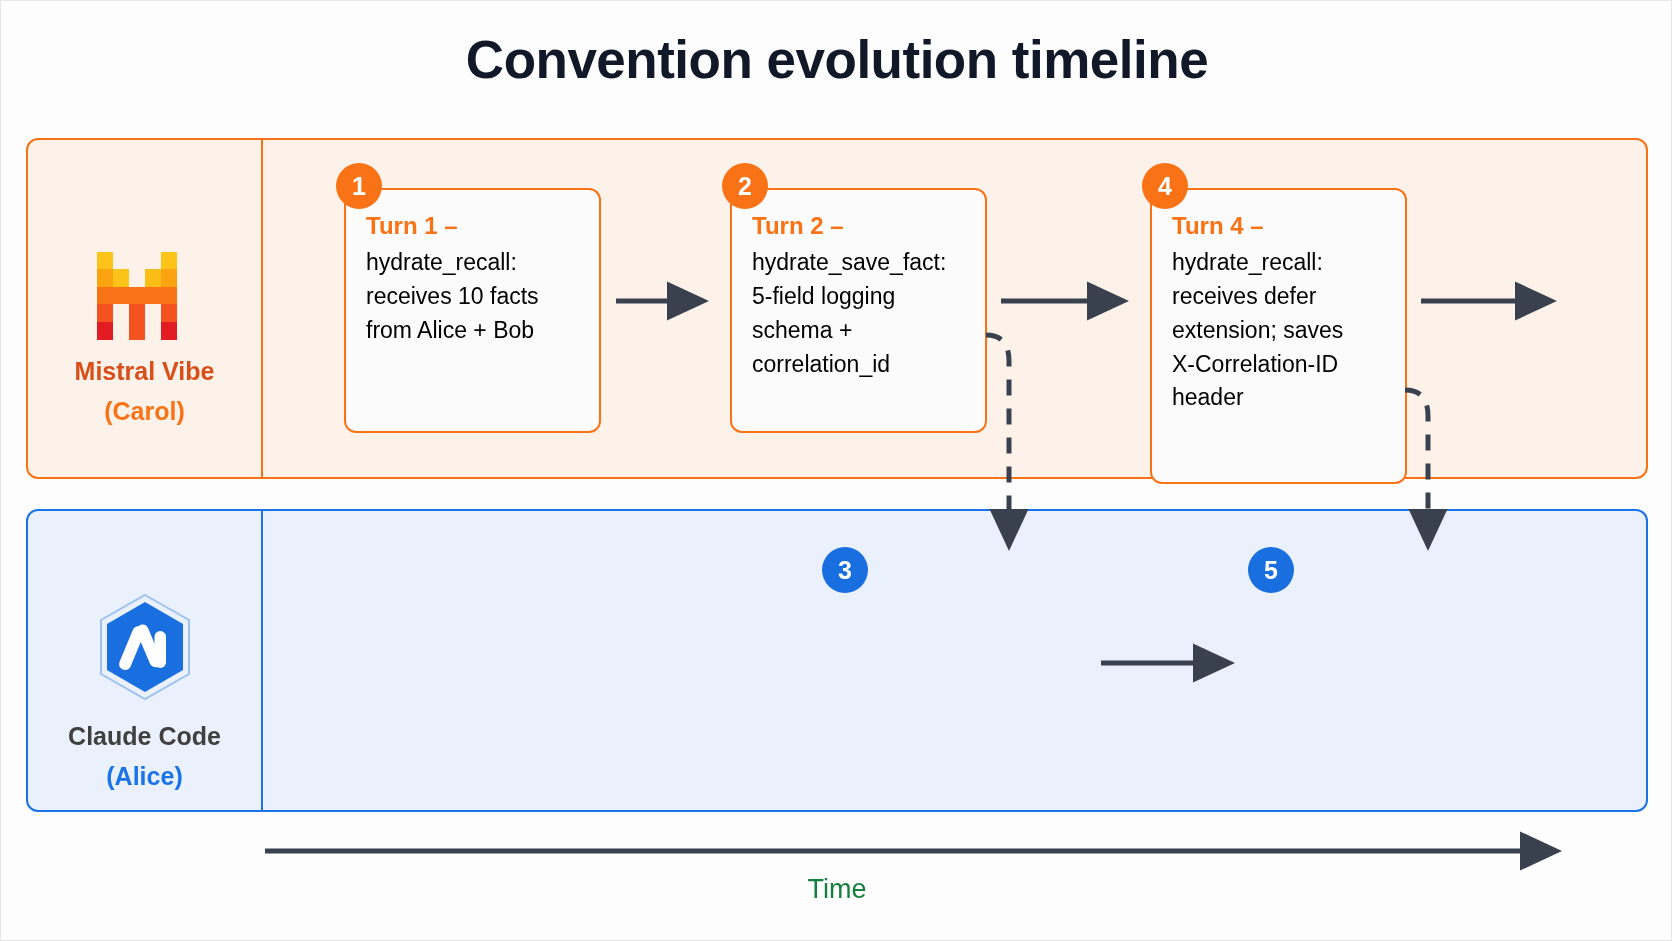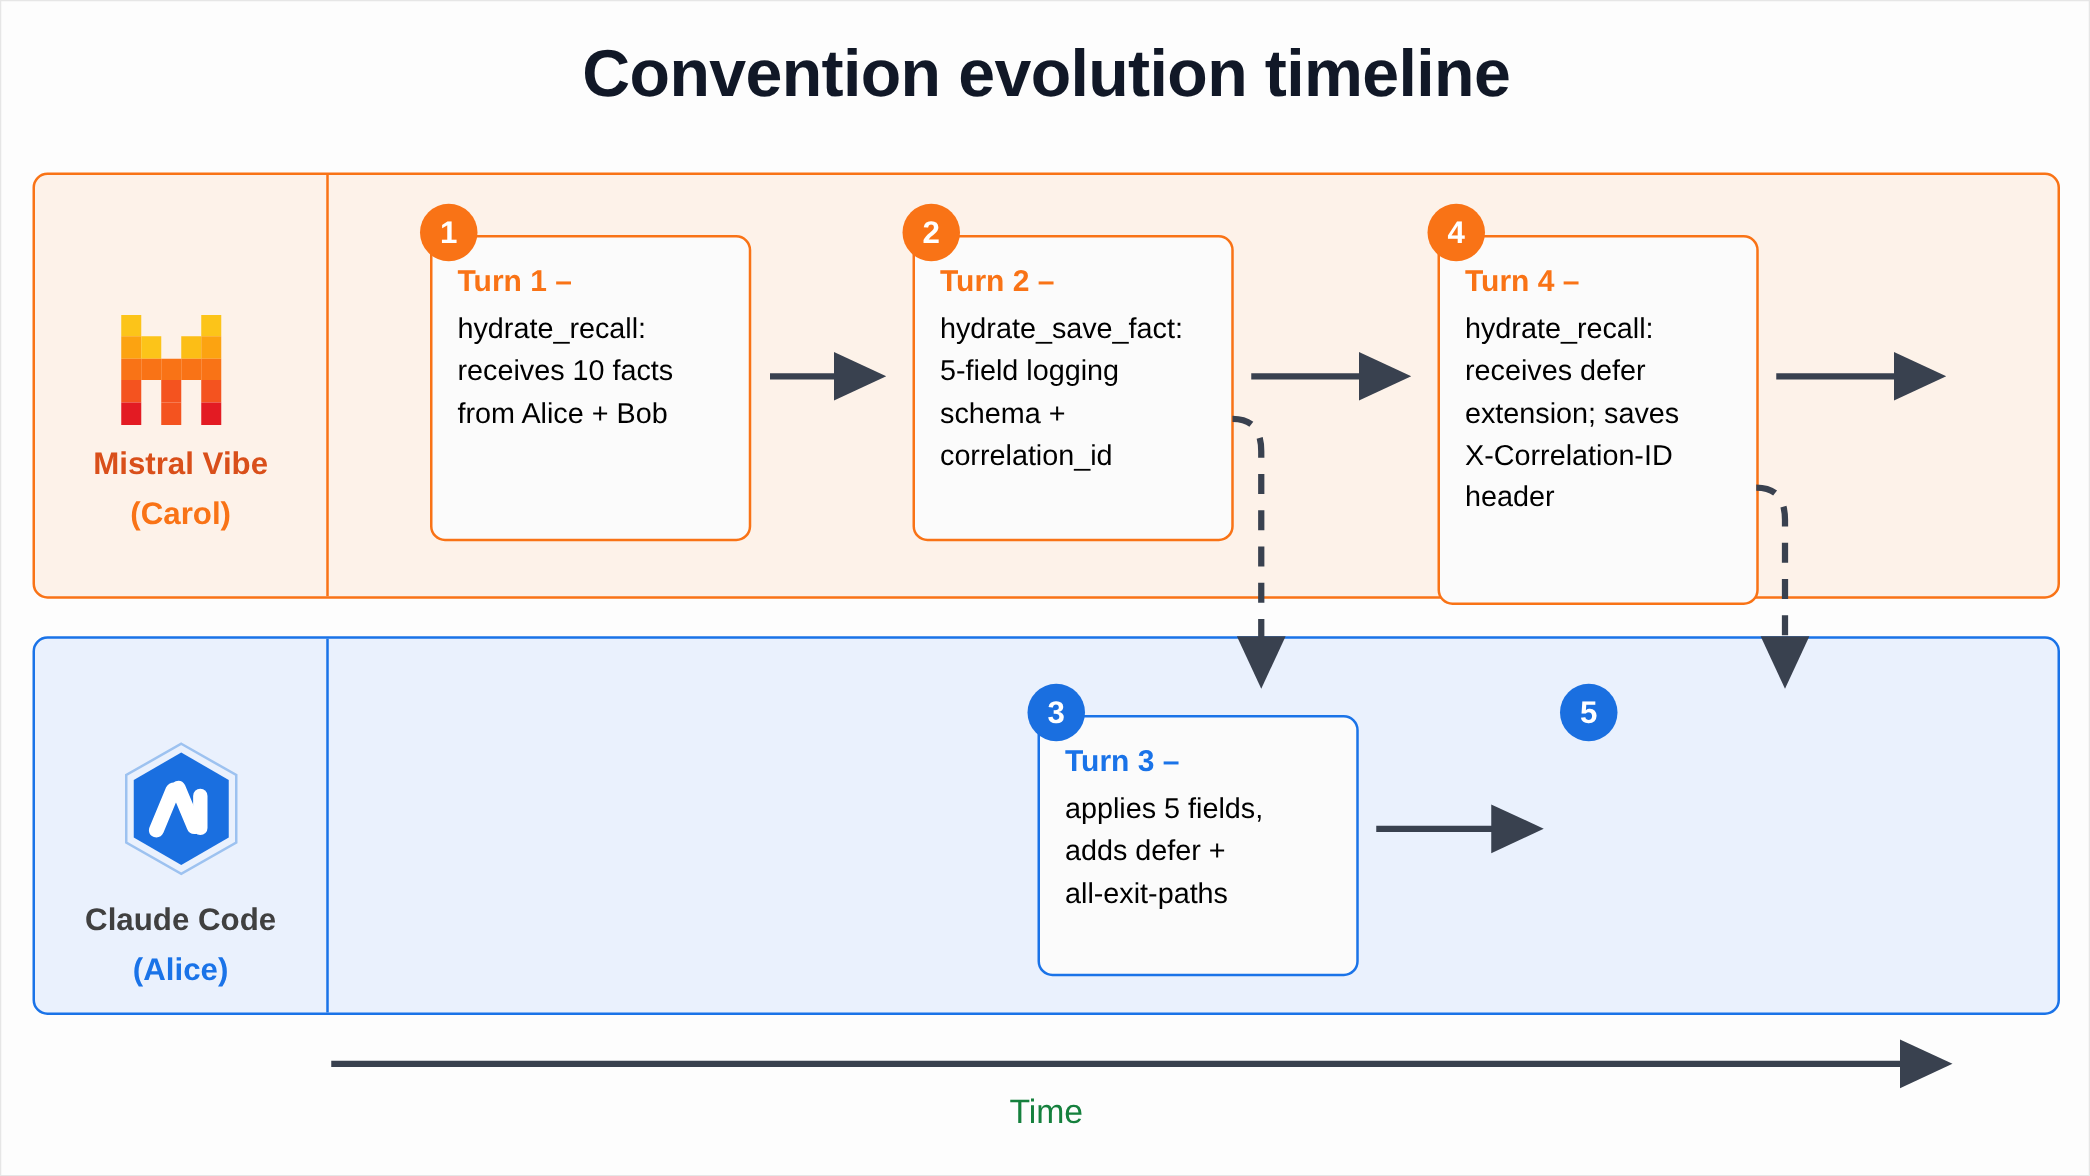--- a/index.html
+++ b/index.html
@@ -276,26 +276,20 @@
           </g>
           <g fill="#ffffff">
             <rect x="61.5" y="40" width="11.5" height="37" rx="5.7"></rect>
           </g>
         </svg>
       </div>
       <div class="actor-name claude-name">Claude Code</div>
       <div class="actor-sub claude-sub">(Alice)</div>
     </div>
 
-    <div class="card card-blue" style="left:802px; top:61px; width:257px; height:209px;">
-      <div class="card-title">Turn 3 –</div>
-      <div class="card-body">applies 5 fields,
-adds defer +
-all-exit-paths</div>
-    </div>
     <div class="badge badge-blue" style="left:794px; top:36px;">3</div>
 
     <div class="badge badge-blue" style="left:1220px; top:36px;">5</div>
   </div>
 
   <svg class="overlay" viewBox="0 0 1672 941">
     <defs>
       <marker id="ah" markerWidth="9" markerHeight="9" refX="5.2" refY="4.5" orient="auto">
         <path d="M0,0.6 L8.4,4.5 L0,8.4 z" fill="#39414f"></path>
       </marker>

